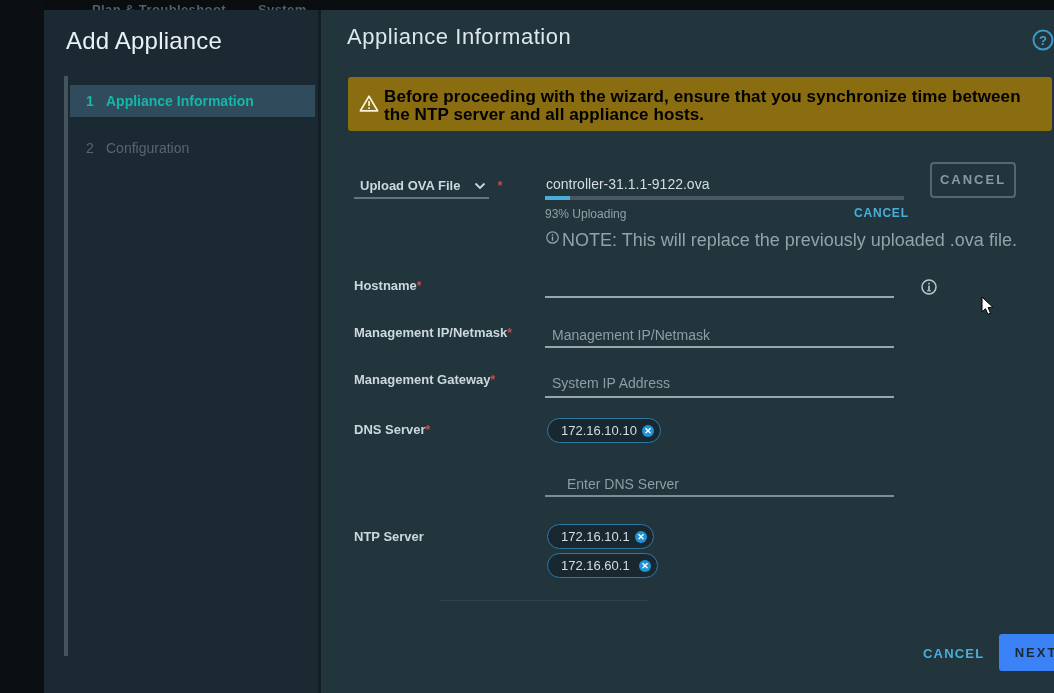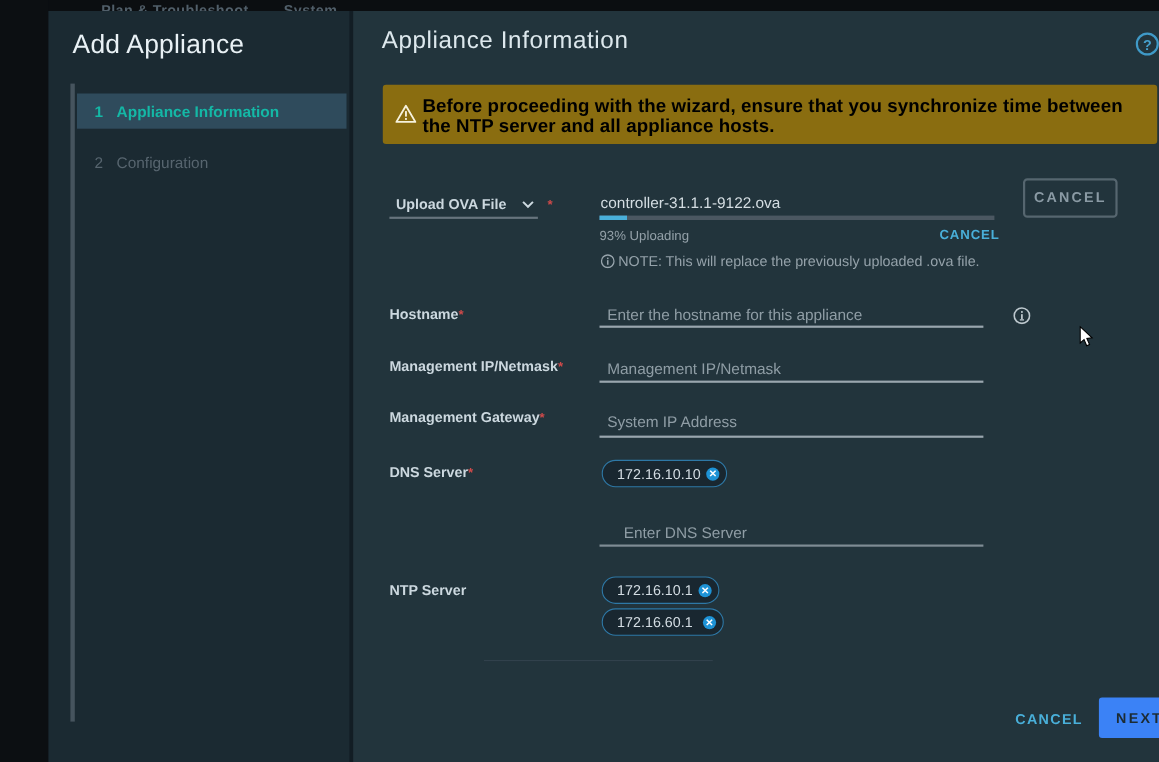--- a/index.html
+++ b/index.html
@@ -99,27 +99,26 @@
     <div class="abs" style="left:224px; top:186px; width:359px; height:4px; background:#4b5761;">
       <div style="width:25px; height:4px; background:#49afd9;"></div>
     </div>
     <div class="abs" style="left:224px; top:197px; font-size:12px; color:#93a0a8;">93% Uploading</div>
     <div class="abs" style="left:533px; top:196px; font-size:12px; font-weight:bold; letter-spacing:0.8px; color:#49afd9;">CANCEL</div>
     <svg class="abs" style="left:225px; top:221px;" width="13" height="13" viewBox="0 0 13 13">
       <circle cx="6.5" cy="6.5" r="5.7" fill="none" stroke="#98a5ad" stroke-width="1.2"></circle>
       <rect x="5.8" y="5.5" width="1.4" height="4.2" fill="#98a5ad"></rect>
       <rect x="5.8" y="3.2" width="1.4" height="1.4" fill="#98a5ad"></rect>
     </svg>
-    <div class="abs" style="left:241px; top:220px; font-size:13px; color:#95a2aa;">NOTE: This will replace the previously uploaded .ova file.</div>
+    <div class="abs" style="left:241px; top:220px; font-size:18px; color:#95a2aa;">NOTE: This will replace the previously uploaded .ova file.</div>
 
     <div class="abs" style="left:609px; top:152px; width:86px; height:36px; border:2px solid #56666f; border-radius:4px;
         color:#8a9aa4; font-size:13px; font-weight:bold; letter-spacing:2px; text-align:center; line-height:32px;">CANCEL</div>
 
     <div class="lbl" style="top:268px;">Hostname<span class="req">*</span></div>
-    <div class="ph" style="left:231px; top:268px;">Enter the hostname for this appliance</div>
     <div class="ul" style="top:286px;"></div>
     <svg class="abs" style="left:600px; top:269px;" width="16" height="16" viewBox="0 0 16 16">
       <circle cx="8" cy="8" r="7" fill="none" stroke="#bcc7cd" stroke-width="1.5"></circle>
       <rect x="7.2" y="6.6" width="1.6" height="4.6" fill="#bcc7cd"></rect>
       <rect x="6.1" y="11.2" width="3.8" height="1.2" fill="#bcc7cd"></rect>
       <rect x="7.2" y="3.8" width="1.6" height="1.6" fill="#bcc7cd"></rect>
     </svg>
 
     <div class="lbl" style="top:315px;">Management IP/Netmask<span class="req">*</span></div>
     <div class="ph" style="left:231px; top:317px;">Management IP/Netmask</div>

